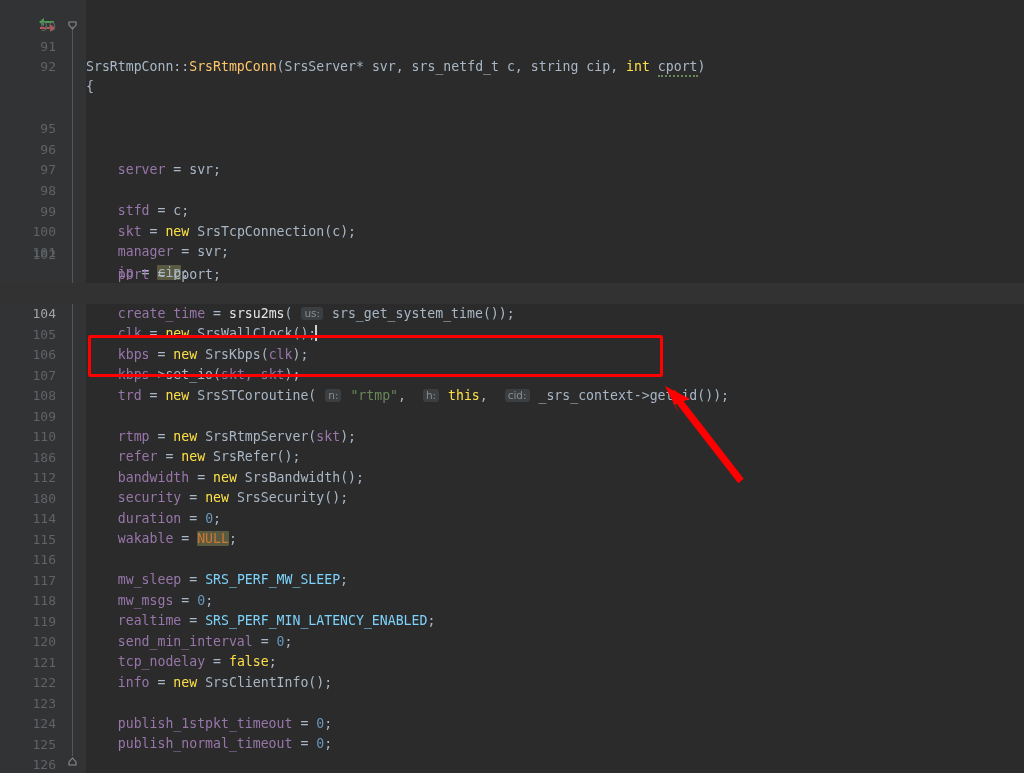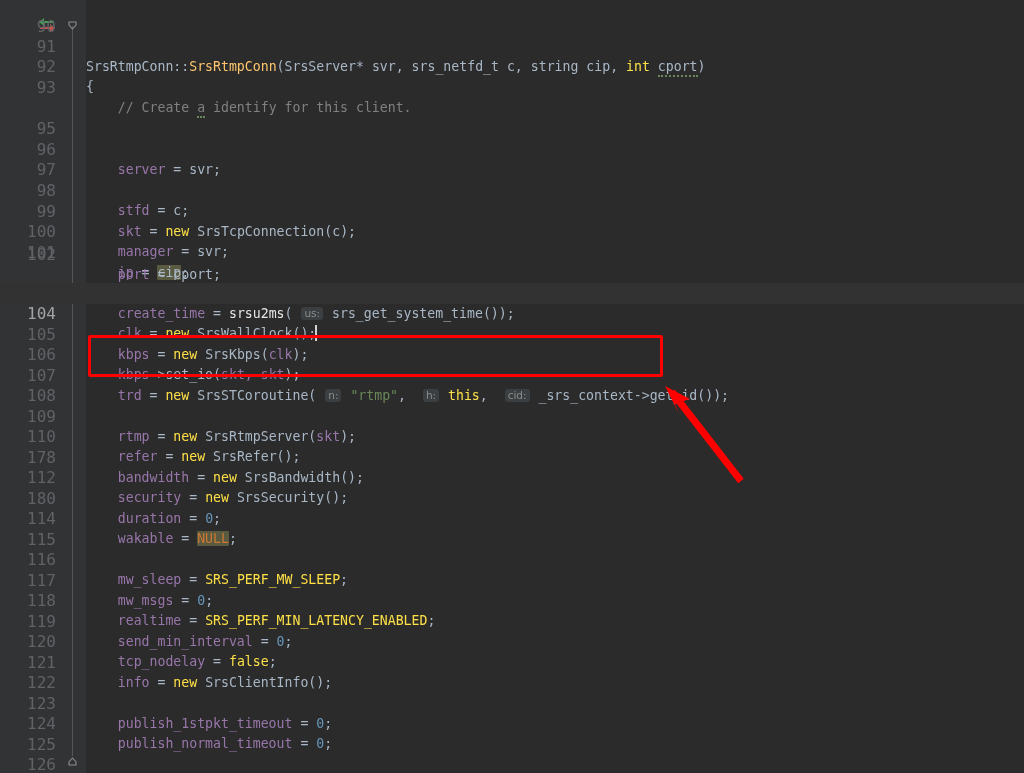--- a/index.html
+++ b/index.html
@@ -45,41 +45,41 @@
     font-size: 13.2px;
     line-height: 20.7px;
   }
   .row.current { background: #323232; }
 
   .lnum {
     position: absolute;
     left: 0; width: 56px;
     text-align: right;
     color: #606366;
-    font-size: 16px;
+    font-size: 13px;
     font-family: "DejaVu Sans Mono", "Liberation Mono", monospace;
   }
   .row.current .lnum { color: #a4a3a3; }
 
   .code {
     position: absolute;
     left: 86px;
     color: #a9b7c6;
     font-family: "DejaVu Sans Mono", "Liberation Mono", monospace;
   }
 
   
   .kw      { color: #fde047; }
   .fld     { color: #9876aa; }
   .cls     { color: #a9b7c6; }
   .fn      { color: #e5e5e5; }
   .str     { color: #6a8759; }
   .num     { color: #6897bb; }
   .cmt     { color: #808080; }
-  .macro   { color: #fde047; }
+  .macro   { color: #7dd3fc; }
   .plain   { color: #a9b7c6; }
   .ctor    { color: #ffc66d; }
 
   
   .hint {
     display: inline-block;
     background: #3b3f41;
     color: #8c8c8c;
     border-radius: 3px;
     font-size: 10.5px;
@@ -200,24 +200,20 @@
   <div class="row" style="top:16px">
     <span class="lnum">91</span>
     <span class="code"><span class="cls">SrsRtmpConn</span><span class="plain">::</span><span class="ctor">SrsRtmpConn</span><span class="plain">(</span><span class="cls">SrsServer*</span><span class="plain"> </span><span class="plain">svr</span><span class="plain">, </span><span class="cls">srs_netfd_t</span><span class="plain"> </span><span class="plain">c</span><span class="plain">, </span><span class="cls">string</span><span class="plain"> </span><span class="plain">cip</span><span class="plain">, </span><span class="kw">int</span><span class="plain"> </span><span class="plain warnsq">cport</span><span class="plain">)</span></span>
   </div>
 
   <div class="row" style="top:36px">
     <span class="lnum">92</span>
     <span class="code"><span class="plain">{</span></span>
   </div>
 
-  <div class="row" style="top:57px">
-    <span class="lnum">93</span>
-    <span class="code"><span class="cmt">    // Create </span><span class="cmt typo">a</span><span class="cmt"> identify for this client.</span></span>
-  </div>
 
 
   <div class="row" style="top:98px">
     <span class="lnum">95</span>
     <span class="code"></span>
   </div>
 
   <div class="row" style="top:119px">
     <span class="lnum">96</span>
     <span class="code"><span class="plain">    </span><span class="fld">server</span><span class="plain"> = </span><span class="plain">svr</span><span class="plain">;</span></span>
@@ -287,21 +283,21 @@
     <span class="lnum">109</span>
     <span class="code"><span class="plain">    </span><span class="fld">rtmp</span><span class="plain"> = </span><span class="kw">new</span><span class="plain"> </span><span class="cls">SrsRtmpServer</span><span class="plain">(</span><span class="fld">skt</span><span class="plain">);</span></span>
   </div>
 
   <div class="row" style="top:406px">
     <span class="lnum">110</span>
     <span class="code"><span class="plain">    </span><span class="fld">refer</span><span class="plain"> = </span><span class="kw">new</span><span class="plain"> </span><span class="cls">SrsRefer</span><span class="plain">();</span></span>
   </div>
 
   <div class="row" style="top:427px">
-    <span class="lnum">178</span>
+    <span class="lnum">186</span>
     <span class="code"><span class="plain">    </span><span class="fld">bandwidth</span><span class="plain"> = </span><span class="kw">new</span><span class="plain"> </span><span class="cls">SrsBandwidth</span><span class="plain">();</span></span>
   </div>
 
   <div class="row" style="top:447px">
     <span class="lnum">112</span>
     <span class="code"><span class="plain">    </span><span class="fld">security</span><span class="plain"> = </span><span class="kw">new</span><span class="plain"> </span><span class="cls">SrsSecurity</span><span class="plain">();</span></span>
   </div>
 
   <div class="row" style="top:468px">
     <span class="lnum">180</span>

